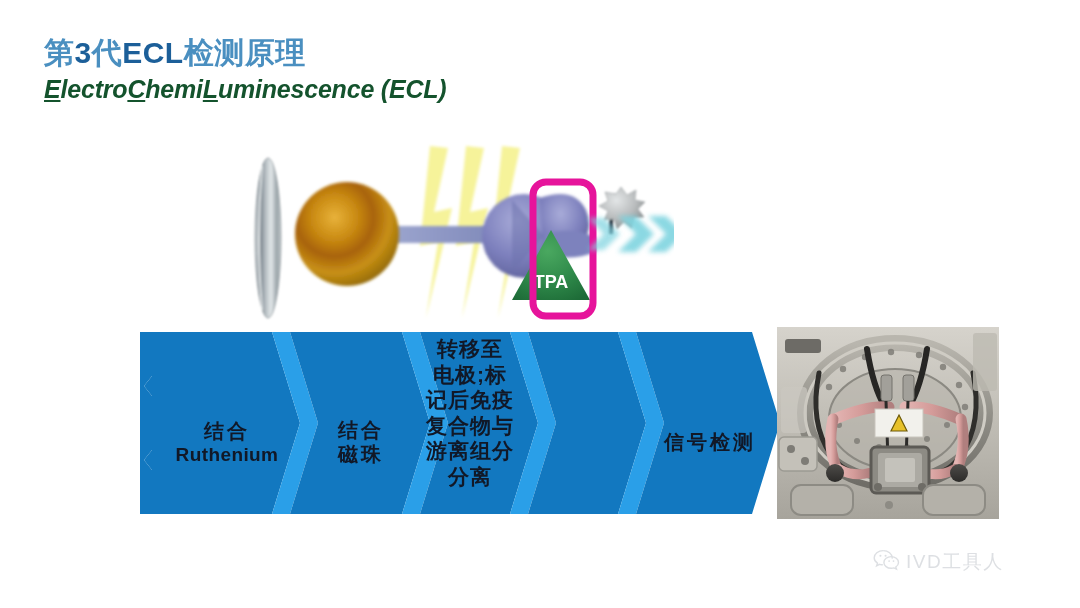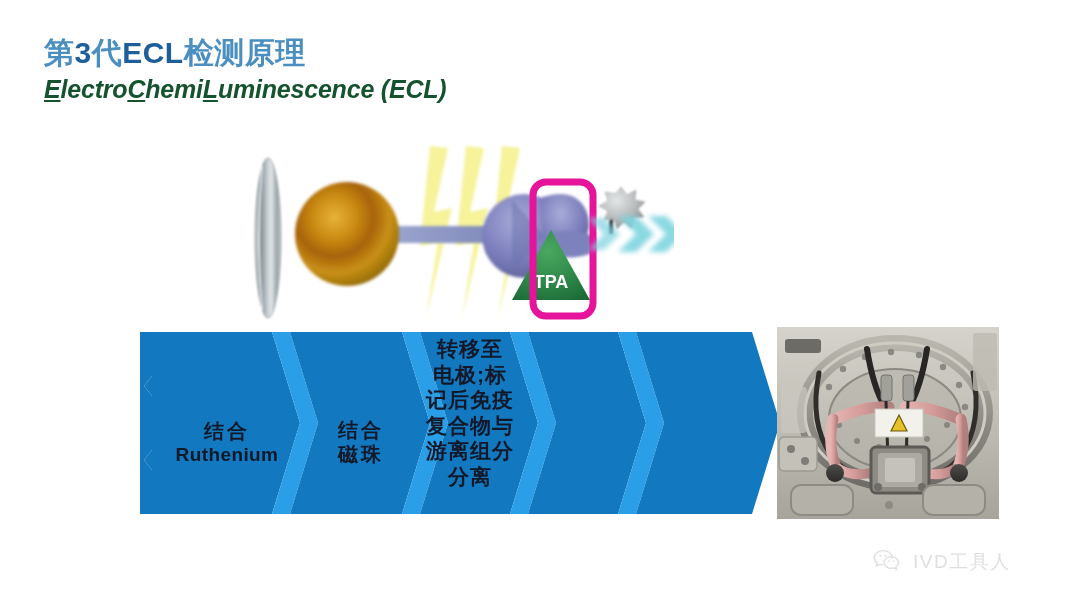--- a/index.html
+++ b/index.html
@@ -97,21 +97,21 @@
   }
   #instrument-photo svg { display: block; }
 
   
   #watermark {
     position: absolute;
     left: 872px;
     top: 548px;
     display: flex;
     align-items: center;
-    gap: 11px;
+    gap: 4px;
     opacity: 0.62;
   }
   #watermark-text {
     font-size: 19px;
     color: #c9cdd2;
     letter-spacing: 1.5px;
     font-weight: 400;
   }
 </style>
 </head>
@@ -255,20 +255,23 @@
   <div class="chev-label dense" style="left:268px; width:124px; justify-content:flex-start; padding-top:0px; top:-14px; height:200px;">
     <span class="cn">转移至
 电极;标
 记后免疫
 复合物与
 游离组分
 分离</span>
   </div>
 
 
+  <div class="chev-label" style="left:506px; width:128px;">
+    <span class="cn">信号检测</span>
+  </div>
 </div>
 
 <div id="instrument-photo">
   <svg width="222" height="192" viewBox="0 0 222 192" xmlns="http://www.w3.org/2000/svg">
     <defs>
       <linearGradient id="gBody" x1="0" y1="0" x2="0" y2="1">
         <stop offset="0%" stop-color="#d6d3cc"></stop>
         <stop offset="45%" stop-color="#c2bfb7"></stop>
         <stop offset="100%" stop-color="#a7a49c"></stop>
       </linearGradient>

